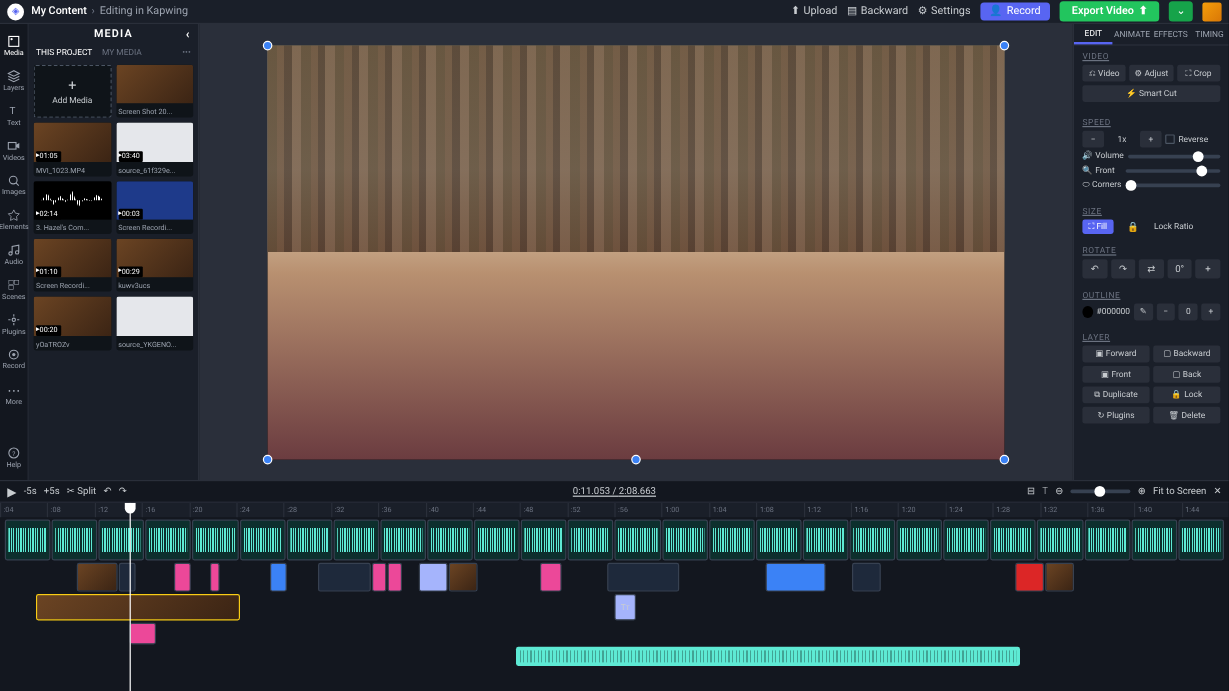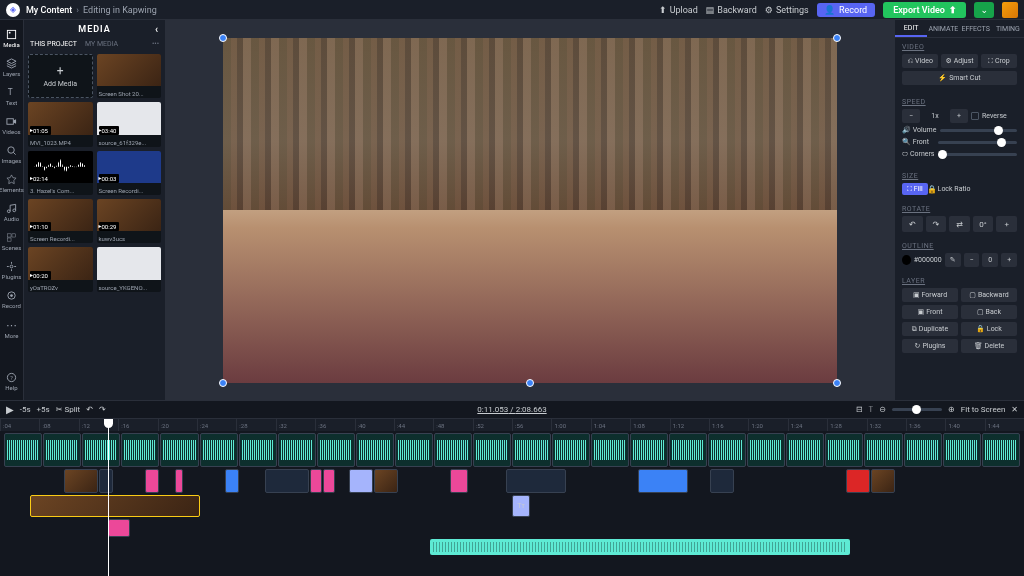--- a/index.html
+++ b/index.html
@@ -362,21 +362,21 @@
             <span>⬭</span>
             <span>Corners</span>
           </div>
           <div class="slider">
             <div class="slider-thumb" style="left:0%"></div>
           </div>
         </div>
     </div>
     <div class="rp-sec">
       <div class="rp-label">SIZE</div>
-      <div style="display:flex;gap:0;align-items:center">
+      <div style="display:flex;gap:12px;align-items:center">
         <div class="fill-btn"><span>⛶</span> <span>Fill</span></div>
         <span style="font-size:8px">🔒</span>
         <span style="font-size:7px">Lock Ratio</span>
       </div>
     </div>
     <div class="rp-sec">
       <div class="rp-label">ROTATE</div>
       <div class="rotate-row">
         <div class="rot-btn">↶</div>
         <div class="rot-btn">↷</div>

